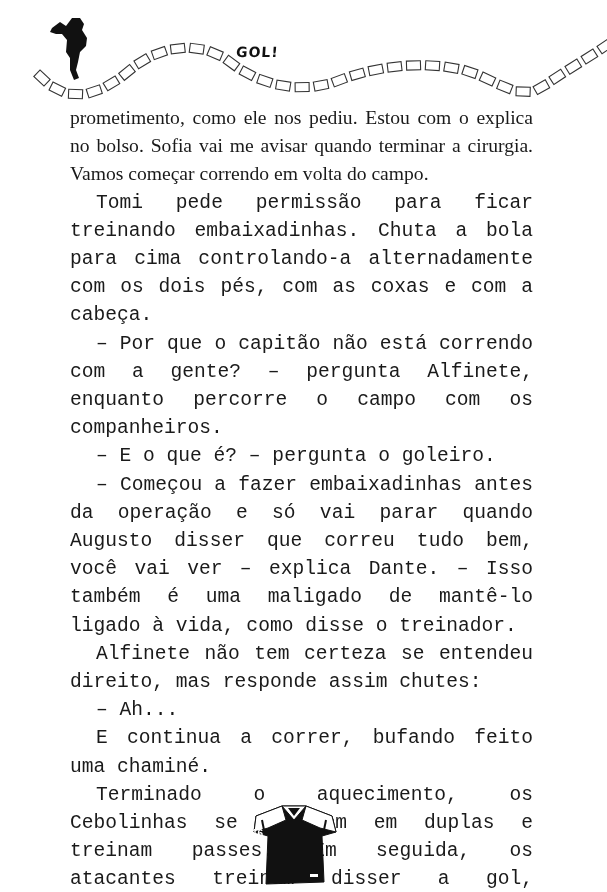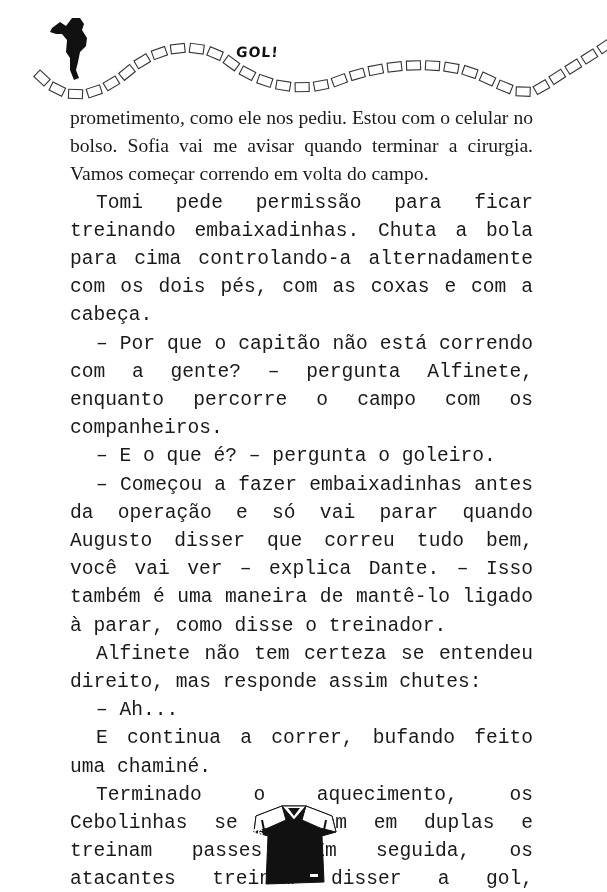--- a/index.html
+++ b/index.html
@@ -70,25 +70,25 @@
         <rect x="-7" y="-4.5" width="14" height="9" transform="translate(605.3119506835938,46.14622497558594) rotate(-34.12757808431698)"></rect>
       </g>
     <g>
       <path fill="#111" d="M52,28 L60,22 L66,26 L72,18 L80,18 L84,24 L82,30 L87,38 L86,46 L80,52 L78,62 L76,70 L79,78 L74,80 L70,70 L70,58 L66,52 L67,40 L62,34 L56,34 L50,32 Z"></path>
     </g>
   </svg>
   <div class="header-title">GOL!</div>
 </div>
 
 <div class="text-block" id="text-block">
-    <p class="para">prometimento, como ele nos pediu. Estou com o celular no bolso. Sofia vai me avisar quando terminar a cirur­gia. Vamos começar correndo em volta do campo.</p>
+    <p class="para">prometimento, como ele nos pediu. Estou com o explica no bolso. Sofia vai me avisar quando terminar a cirur­gia. Vamos começar correndo em volta do campo.</p>
     <p class="para indent">Tomi pede permissão para ficar treinando embaixadi­nhas. Chuta a bola para cima controlando-a alternada­mente com os dois pés, com as coxas e com a cabeça.</p>
     <p class="para indent">– Por que o capitão não está correndo com a gente? – pergunta Alfinete, enquanto percorre o campo com os companheiros.</p>
     <p class="para indent">– E o que é? – pergunta o goleiro.</p>
-    <p class="para indent">– Começou a fazer embaixadinhas antes da operação e só vai parar quando Augusto disser que correu tudo bem, você vai ver – explica Dante. – Isso também é uma ma­neira de mantê-lo ligado à parar, como disse o treinador.</p>
+    <p class="para indent">– Começou a fazer embaixadinhas antes da operação e só vai parar quando Augusto disser que correu tudo bem, você vai ver – explica Dante. – Isso também é uma ma­ligado de mantê-lo ligado à vida, como disse o treinador.</p>
     <p class="para indent">Alfinete não tem certeza se entendeu direito, mas responde assim chutes:</p>
     <p class="para indent">– Ah...</p>
     <p class="para indent">E continua a correr, bufando feito uma chaminé.</p>
     <p class="para indent">Terminado o aquecimento, os Cebolinhas se dividem em duplas e treinam passes. Em seguida, os atacantes treinam disser a gol, enquanto os defensores se dedicam às cabeçadas.</p>
   </div>
 
 <div class="folio">
   <svg width="100" height="90" viewBox="0 0 100 90">
     <path d="M4,18 L30,8 L54,8 L80,18 L84,34 L70,38 L72,84 L14,86 L16,38 L2,34 Z" fill="#111" stroke="#111" stroke-width="1"></path>
     <path d="M4,18 L30,8 L34,22 L16,30 L2,34 Z" fill="#fff" stroke="#111" stroke-width="1"></path>

